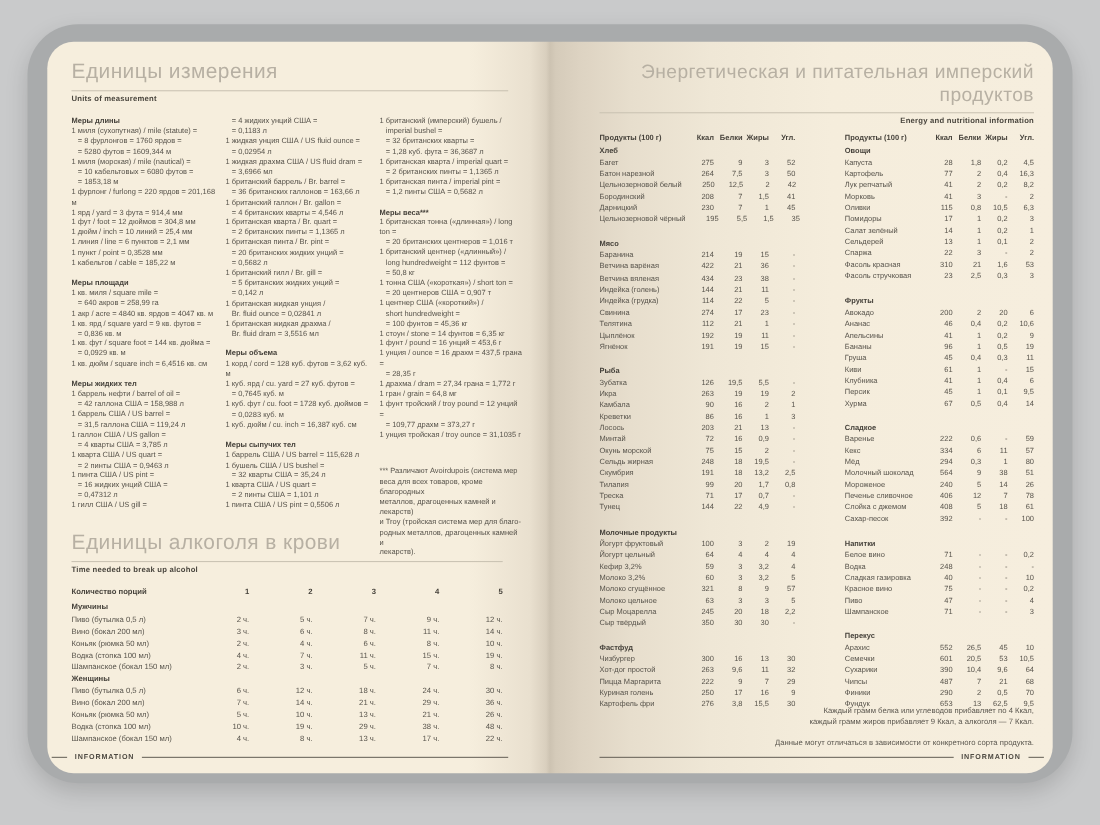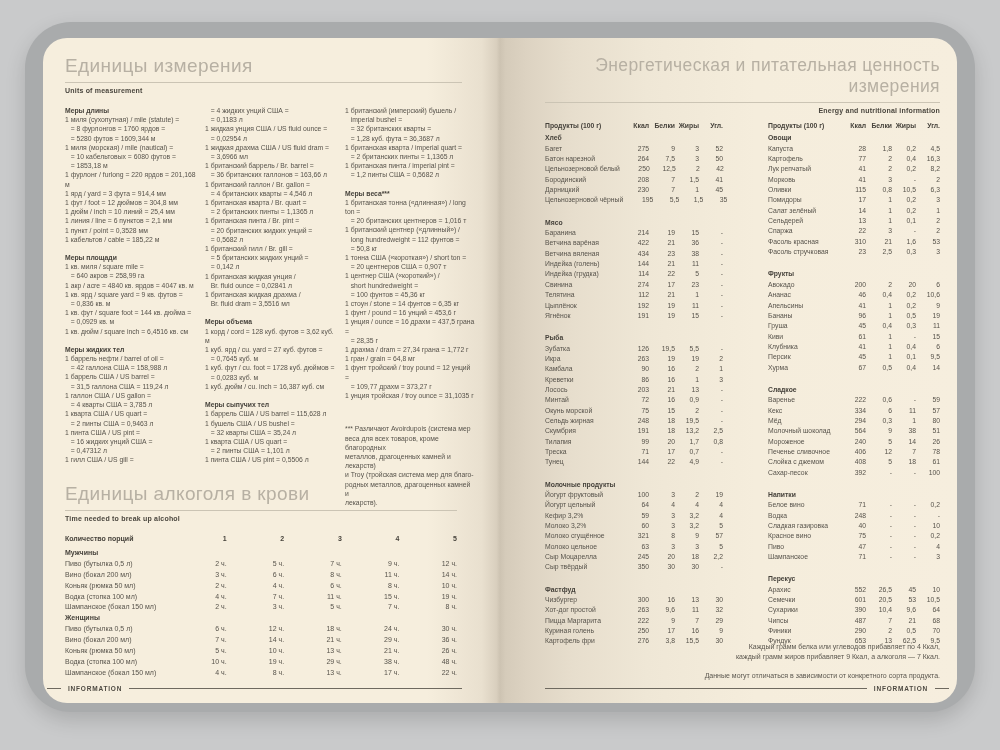--- a/index.html
+++ b/index.html
@@ -279,21 +279,21 @@
 
         <div class="pfooter fleft">
           <span class="fline short"></span>
           <span class="flabel">INFORMATION</span>
           <span class="fline long"></span>
         </div>
       </div>
 
       <div class="page">
         <section class="energy">
-          <div class="ptitle r">Энергетическая и питательная ценность измерения</div>
+          <div class="ptitle r">Энергетическая и питательная имперский продуктов</div>
           <div class="trule"></div>
           <div class="psub r">Energy and nutritional information</div>
           <div class="food-tables">
             <div class="food-table left" id="food-left">
                 <div class="frow fhead">
                   <span class="flab">Продукты (100 г)</span>
                   <span class="fval">Ккал</span>
                   <span class="fval">Белки</span>
                   <span class="fval">Жиры</span>
                   <span class="fval">Угл.</span>

